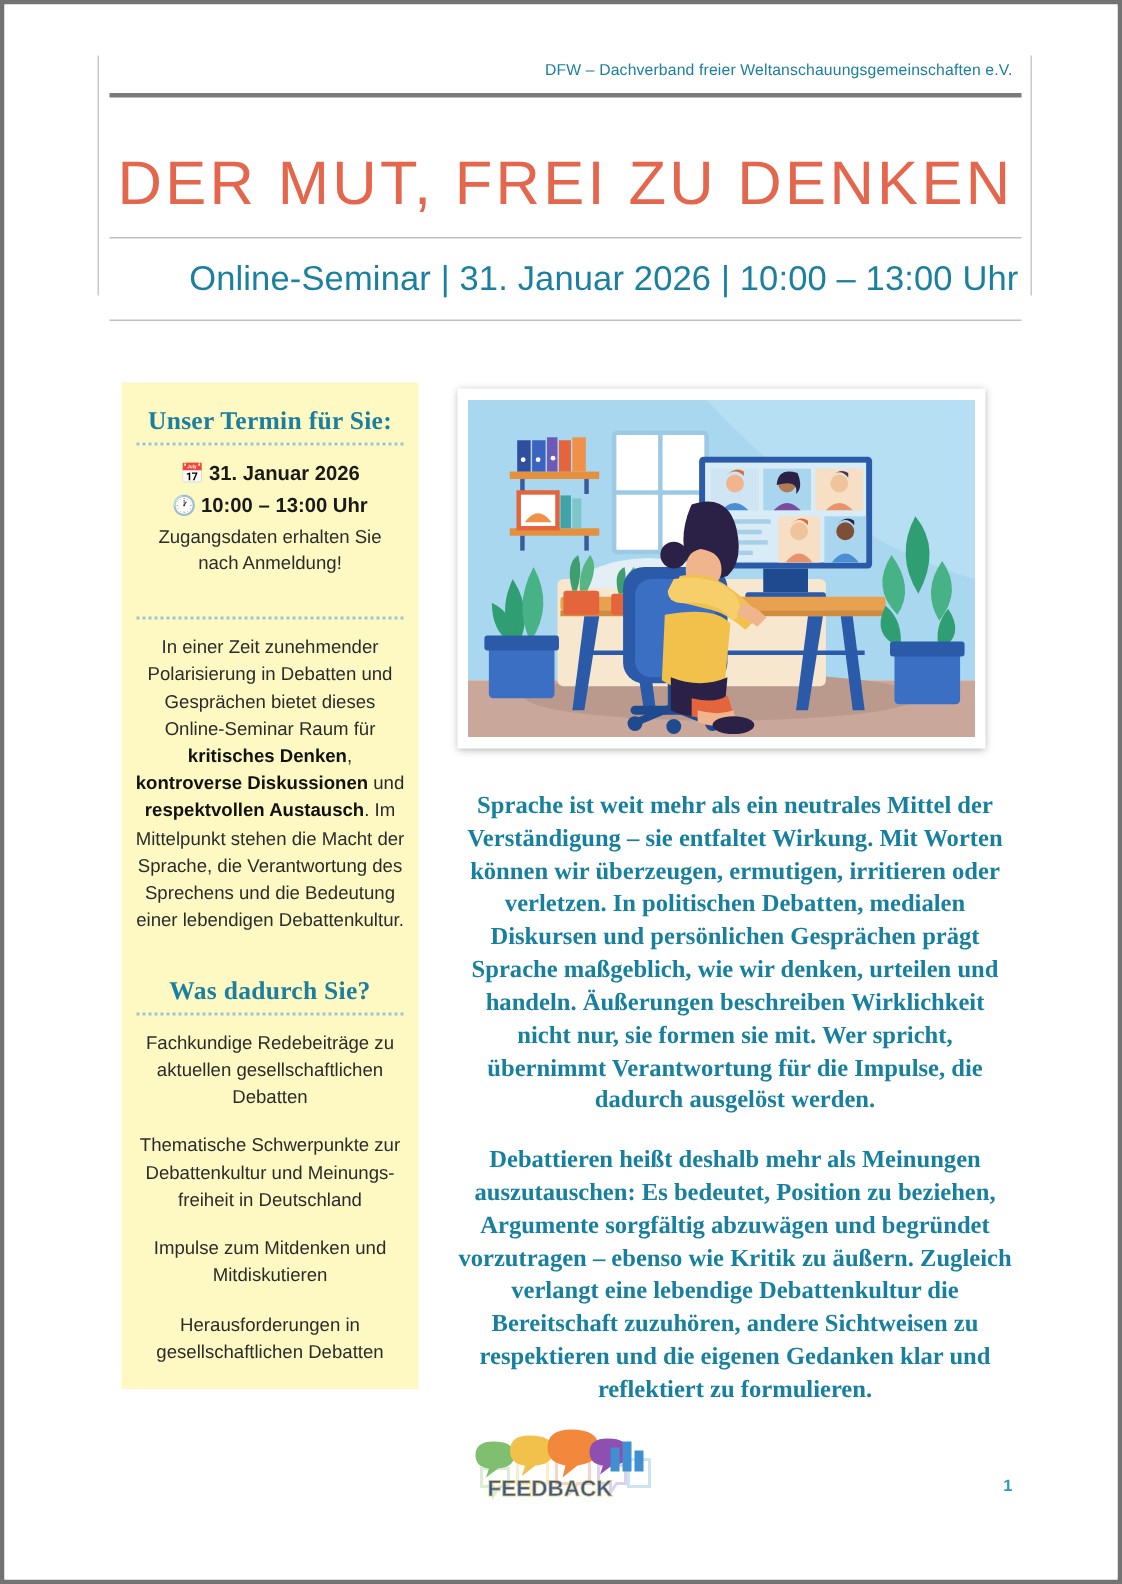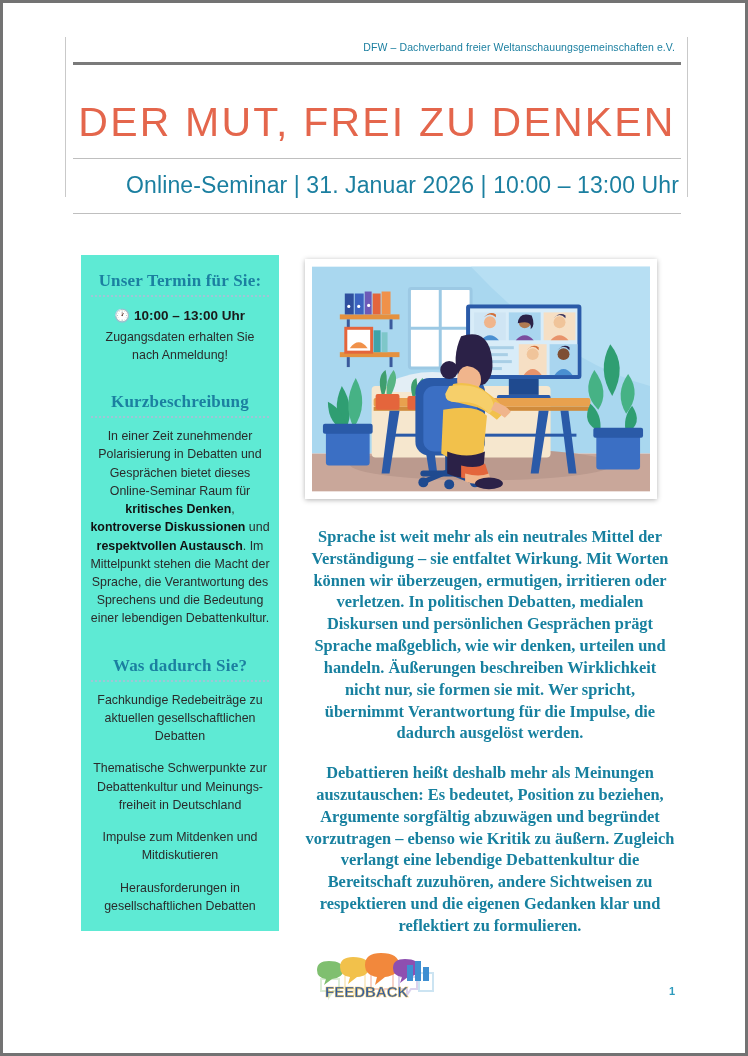--- a/index.html
+++ b/index.html
@@ -91,21 +91,21 @@
     position: absolute;
     left: 78px;
     top: 252px;
     width: 600px;
   }
   .col-left {
     position: absolute;
     left: 0;
     top: 0;
     width: 198px;
-    background: #5eead4;
+    background: #fef9c3;
     box-sizing: border-box;
     padding: 14px 8px 16px 8px;
   }
   .col-right {
     position: absolute;
     left: 218px;
     top: 0;
     width: 382px;
   }
 
@@ -220,30 +220,32 @@
     </div>
 
     <div class="body-cols">
 
       <div class="col-left">
 
         <div class="side-head">Unser Termin für Sie:</div>
         <div class="dotted"></div>
 
         <div class="side-row">
+          <span class="emo">📅</span><span>31. Januar 2026</span>
+        </div>
+        <div class="side-row">
           <span class="emo">🕐</span><span>10:00 – 13:00 Uhr</span>
         </div>
         <div class="side-note">
           <span>Zugangsdaten erhalten Sie</span><br>
           <span>nach Anmeldung!</span>
         </div>
 
         <div class="side-gap"></div>
 
-        <div class="side-head">Kurzbeschreibung</div>
         <div class="dotted"></div>
         <div class="side-para"><span>In einer Zeit zunehmender Polarisierung in Debatten und Gesprächen bietet dieses Online-Seminar Raum für </span><b>kritisches Denken</b><span>, </span><b>kontroverse Diskussionen</b><span> und </span><b>respektvollen Austausch</b><span>. Im Mittelpunkt stehen die Macht der Sprache, die Verantwortung des Sprechens und die Bedeutung einer lebendigen Debattenkultur.</span></div>
 
         <div class="side-gap"></div>
 
         <div class="side-head">Was dadurch Sie?</div>
         <div class="dotted"></div>
         <div>
           <div class="side-item">Fachkundige Redebeiträge zu aktuellen gesellschaftlichen Debatten</div>
           <div class="side-item">Thematische Schwerpunkte zur Debattenkultur und Meinungs-freiheit in Deutschland</div>

